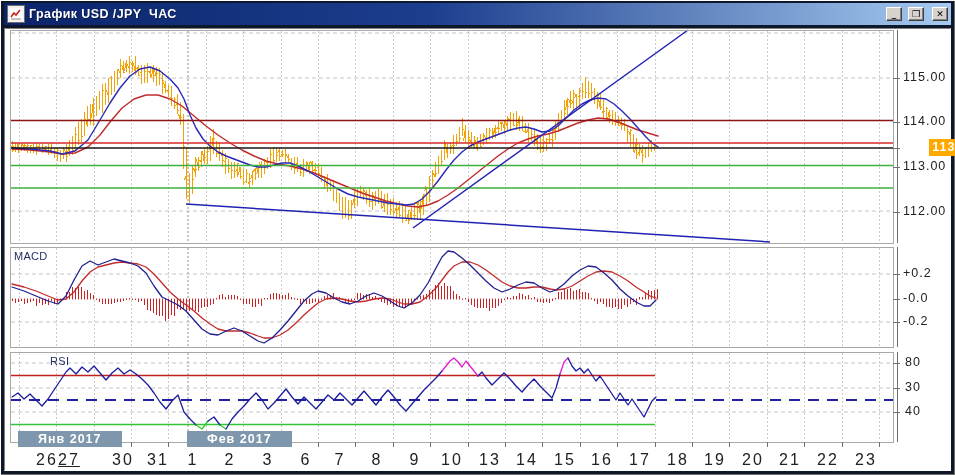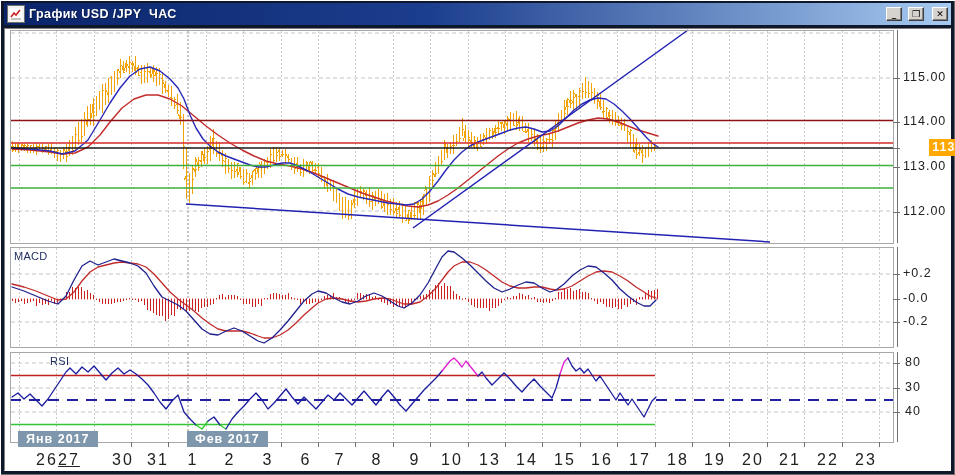--- a/index.html
+++ b/index.html
@@ -23,21 +23,21 @@
           border:1px solid;border-color:#808080 #ffffff #ffffff #808080;}
   .client .lbl{position:absolute;white-space:nowrap;}
   .legend{top:3px;left:9px;font-size:11.5px;font-weight:bold;letter-spacing:.2px;}
   .legend span{margin-right:7px;}
   .panel-lbl{font-size:11px;font-weight:normal;color:#1B2A5E;letter-spacing:.3px;}
   .axis-lbl{font-size:12.5px;color:#222;letter-spacing:1px;font-family:"Liberation Sans",sans-serif;}
   .price-badge{position:absolute;color:#fff;font-size:12.5px;font-weight:bold;letter-spacing:1px;
                text-align:center;line-height:17px;margin-left:32px;}
   .x-lbl{position:absolute;width:34px;text-align:center;font-size:16px;color:#222;letter-spacing:2px;}
   .month-badge{position:absolute;color:#fff;font-size:12.5px;font-weight:bold;letter-spacing:1px;
-               padding:1px 8px;line-height:14px;}
+               padding:1px 20px;line-height:14px;}
   svg.plot{position:absolute;inset:0;}
 </style>
 </head>
 <body>
 
 <div class="window">
   <div class="titlebar">
     <span class="title-icon">
       <svg width="12" height="12" viewBox="0 0 12 12">
         <rect x="0" y="0" width="12" height="12" fill="#ffffff"></rect>

